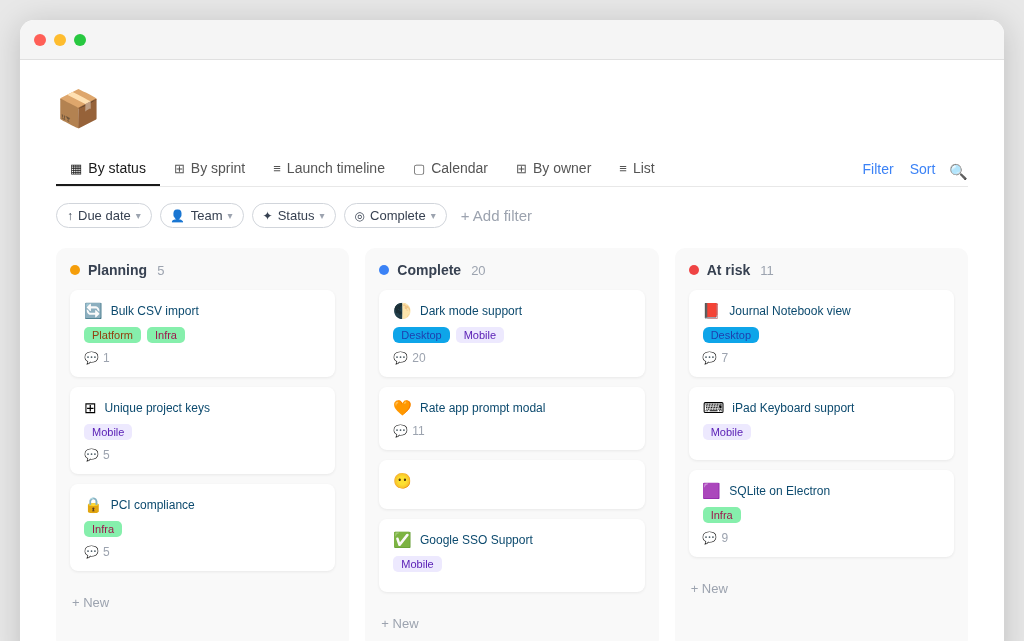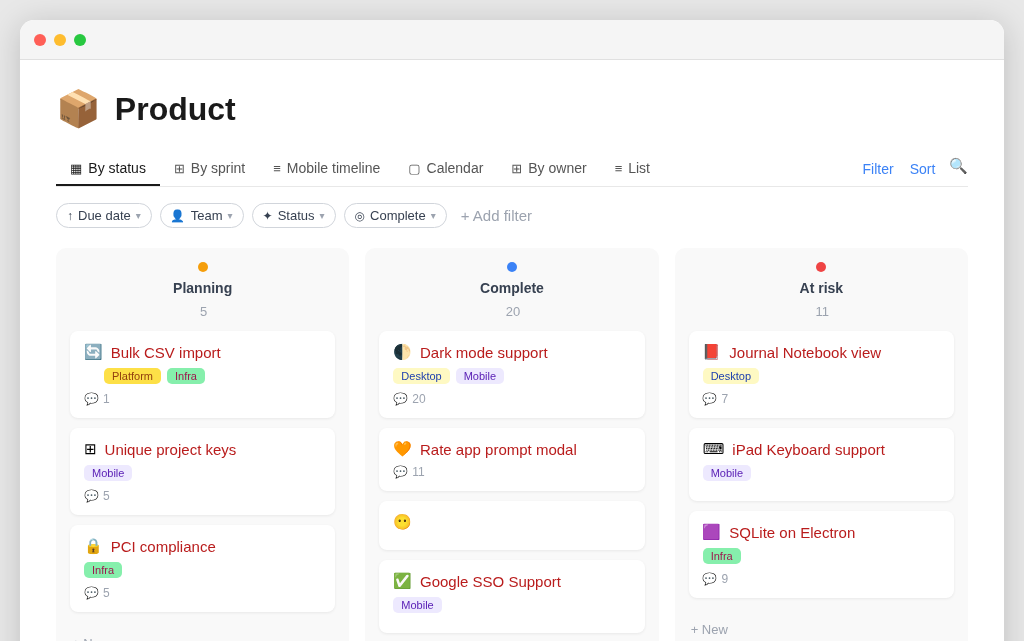--- a/index.html
+++ b/index.html
@@ -75,21 +75,21 @@
     }
     .tab.active {
       color: #1a1a1a;
       border-bottom: 2px solid #1a1a1a;
       font-weight: 500;
     }
     .tab-icon { font-size: 13px; }
     .tabs-actions {
       margin-left: auto;
       display: flex;
-      align-items: flex-start;
+      align-items: flex-end;
       gap: 12px;
     }
     .action-btn {
       font-size: 14px;
       color: #3b82f6;
       cursor: pointer;
       background: none;
       border: none;
       padding: 4px 2px;
     }
@@ -141,21 +141,20 @@
       background: #f9f9f9;
       border-radius: 10px;
       padding: 14px;
       min-height: 400px;
     }
     .column-header {
       display: flex;
       align-items: center;
       gap: 8px;
       margin-bottom: 12px;
-      flex-direction: column;
     }
     .col-dot {
       width: 10px; height: 10px;
       border-radius: 50%;
     }
     .col-dot.yellow { background: #f59e0b; }
     .col-dot.blue { background: #3b82f6; }
     .col-dot.red { background: #ef4444; }
     .col-title {
       font-size: 14px;
@@ -175,40 +174,40 @@
       box-shadow: 0 1px 3px rgba(0,0,0,0.07);
     }
     .card-title-row {
       display: flex;
       align-items: center;
       gap: 8px;
       margin-bottom: 7px;
     }
     .card-icon { font-size: 15px; }
     .card-title {
-      font-size: 15px;
+      font-size: 12px;
       font-weight: 500;
-      color: #b91c1c;
+      color: #0c4a6e;
     }
     .card-tags {
       display: flex;
       gap: 6px;
       flex-wrap: wrap;
       margin-bottom: 8px;
     }
     .tag {
       font-size: 11px;
       padding: 2px 8px;
       border-radius: 5px;
       font-weight: 500;
     }
-    .tag.platform { background: #fde047; color: #92400e; margin-left: 20px; }
+    .tag.platform { background: #86efac; color: #92400e; }
     .tag.infra { background: #86efac; color: #9d174d; }
     .tag.mobile { background: #ede9fe; color: #5b21b6; }
-    .tag.desktop { background: #fef9c3; color: #1e40af; }
+    .tag.desktop { background: #0ea5e9; color: #1e40af; border-radius: 6px; }
     .card-comments {
       display: flex;
       align-items: center;
       gap: 4px;
       font-size: 12px;
       color: #9ca3af;
     }
     .comment-icon { font-size: 12px; }
     .new-btn {
       display: flex;
@@ -229,35 +228,34 @@
 <div class="window">
   <div class="titlebar">
     <div class="dot red"></div>
     <div class="dot yellow"></div>
     <div class="dot green"></div>
   </div>
   <div class="content">
 
     <div class="page-header">
       <span class="page-icon">📦</span>
-      <span class="page-title">Product</span>
     </div>
 
     <div class="tabs-row">
       <div class="tab active">
         <span class="tab-icon">▦</span>
         <span>By status</span>
       </div>
       <div class="tab">
         <span class="tab-icon">⊞</span>
         <span>By sprint</span>
       </div>
       <div class="tab">
         <span class="tab-icon">≡</span>
-        <span>Mobile timeline</span>
+        <span>Launch timeline</span>
       </div>
       <div class="tab">
         <span class="tab-icon">▢</span>
         <span>Calendar</span>
       </div>
       <div class="tab">
         <span class="tab-icon">⊞</span>
         <span>By owner</span>
       </div>
       <div class="tab">

